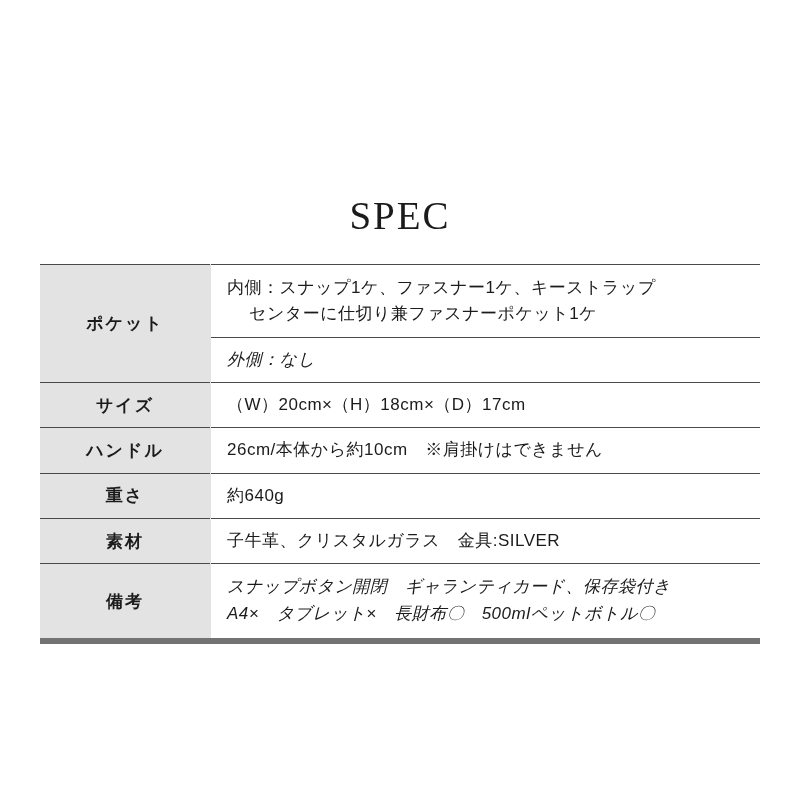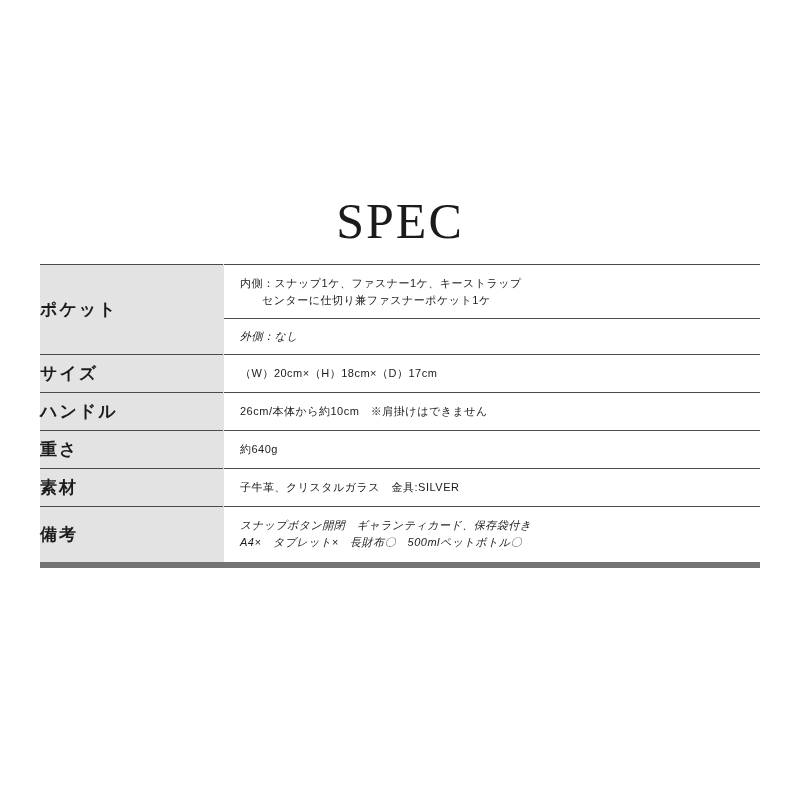--- a/index.html
+++ b/index.html
@@ -20,21 +20,21 @@
     height: 800px;
     box-sizing: border-box;
   }
   .spec-title {
     position: absolute;
     top: 196px;
     left: 0;
     width: 800px;
     text-align: center;
     font-family: "Liberation Serif", serif;
-    font-size: 50px;
+    font-size: 39px;
     letter-spacing: 2px;
     color: #1b1b1b;
     line-height: 1;
   }
   .spec-table {
     position: absolute;
     top: 264px;
     left: 40px;
     width: 720px;
     border-collapse: collapse;
@@ -44,34 +44,34 @@
     border-top: 1px solid #4a4a4a;
   }
   .spec-table tr:last-child {
     border-bottom: 6px solid #737373;
   }
   .spec-table td {
     padding: 0;
     vertical-align: middle;
   }
   td.label {
-    width: 183px;
+    width: 170px;
     background: #e3e3e3;
-    text-align: left;
+    text-align: center;
     font-size: 17px;
     font-weight: bold;
     letter-spacing: 2px;
     color: #1b1b1b;
     border-right: 1px solid #e3e3e3;
     margin-left: 44px;
   }
   td.value {
     background: #ffffff;
     padding: 0 0 0 16px;
-    font-size: 11px;
+    font-size: 17px;
     color: #1b1b1b;
     letter-spacing: 0.5px;
     line-height: 1.55;
   }
   .cell-inner {
     padding: 9px 0;
   }
   .sub-row {
     border-top: 1px solid #4a4a4a;
     font-style: italic;

